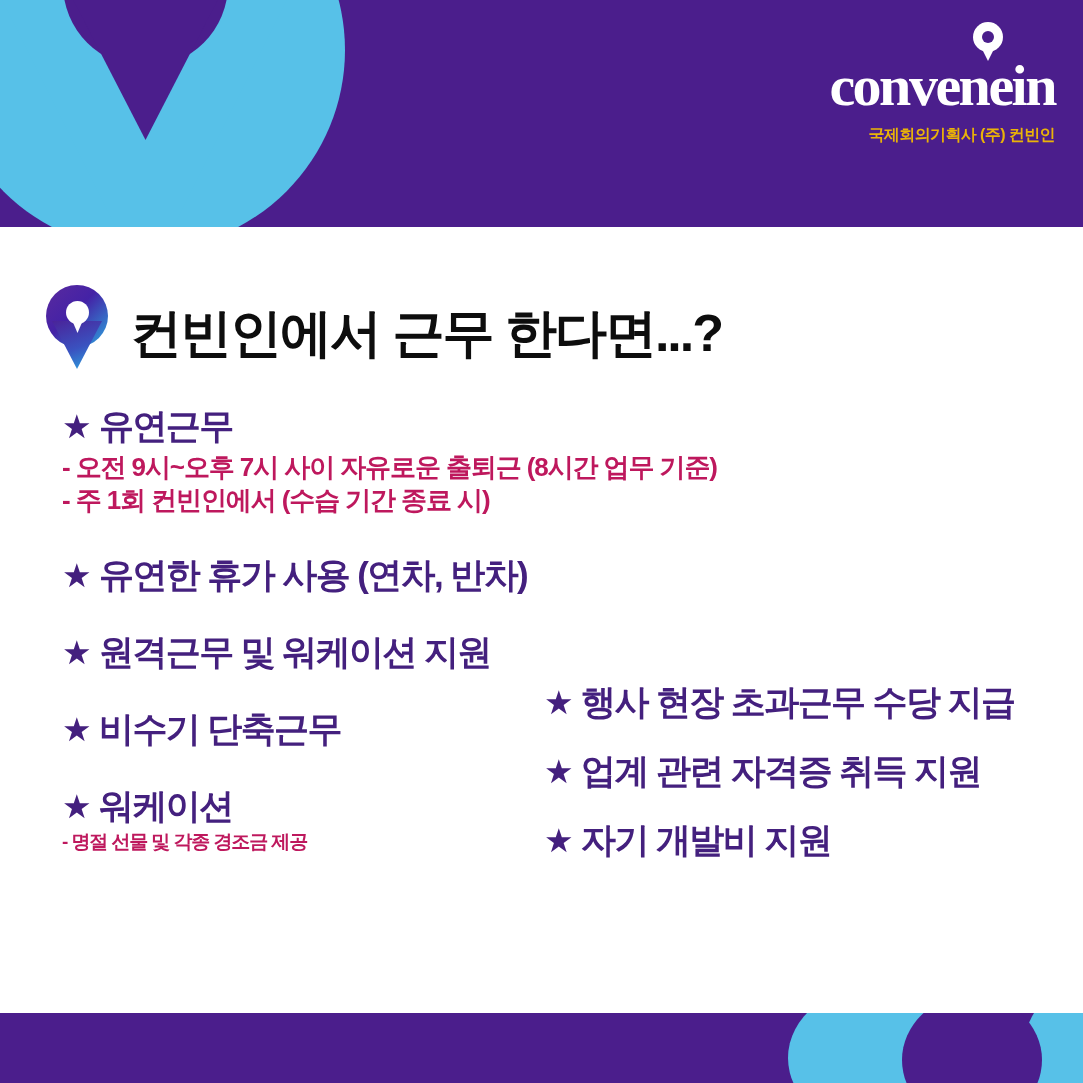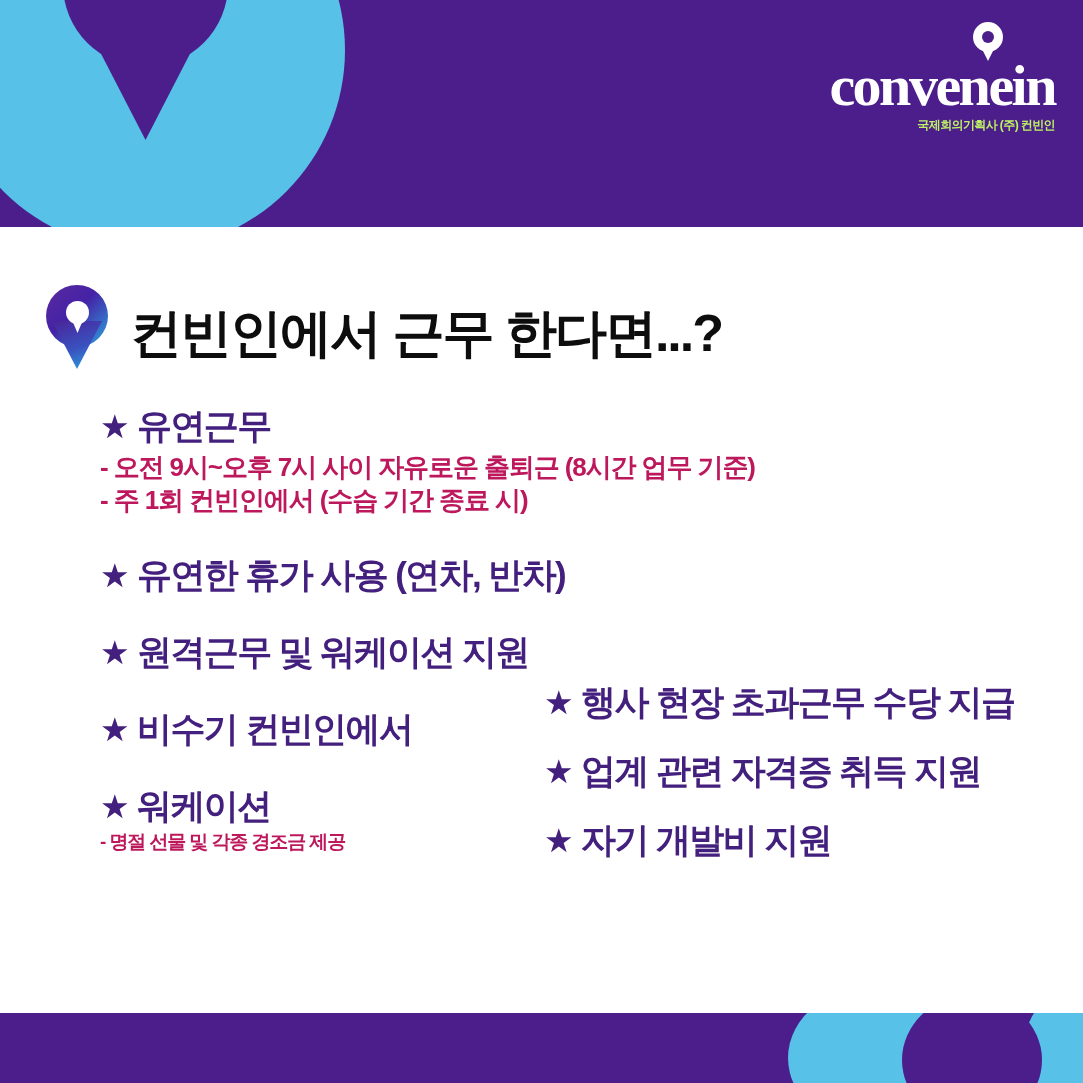--- a/index.html
+++ b/index.html
@@ -115,24 +115,24 @@
   .logo-word {
     margin-top: 36px;
     font-size: 58px;
     font-weight: bold;
     color: #ffffff;
     letter-spacing: -2.5px;
     font-family: Liberation Serif, serif;
     line-height: 0.98;
   }
   .logo-sub {
-    margin-top: 4px;
-    font-size: 12px;
-    font-weight: bold;
-    color: #bef264;
+    margin-top: 12px;
+    font-size: 16px;
+    font-weight: bold;
+    color: #eab308;
     letter-spacing: -0.6px;
   }
 
   
   .title-row {
     position: absolute;
     left: 46px;
     top: 285px;
     display: flex;
     align-items: flex-end;
@@ -179,21 +179,20 @@
     letter-spacing: -2px;
     white-space: nowrap;
   }
 
   
   .col-left {
     position: absolute;
     left: 62px;
     top: 408px;
     width: 620px;
-    margin-left: 38px;
   }
   .col-right {
     position: absolute;
     left: 544px;
     top: 684px;
     width: 545px;
   }
 
   .bullet {
     display: block;
@@ -308,21 +307,21 @@
     <div class="gap-lg"></div>
 
     <div class="bullet"><span class="star">★</span><span>유연한 휴가 사용 (연차, 반차)</span></div>
 
     <div class="gap-lg"></div>
 
     <div class="bullet"><span class="star">★</span><span>원격근무 및 워케이션 지원</span></div>
 
     <div class="gap-lg"></div>
 
-    <div class="bullet"><span class="star">★</span><span>비수기 컨빈인에서</span></div>
+    <div class="bullet"><span class="star">★</span><span>비수기 단축근무</span></div>
 
     <div class="gap-lg"></div>
 
     <div class="bullet"><span class="star">★</span><span>워케이션</span></div>
     <div class="gap-xs"></div>
     <div class="sub small">- 명절 선물 및 각종 경조금 제공</div>
 
   </div>
 
   <div class="col-right">

